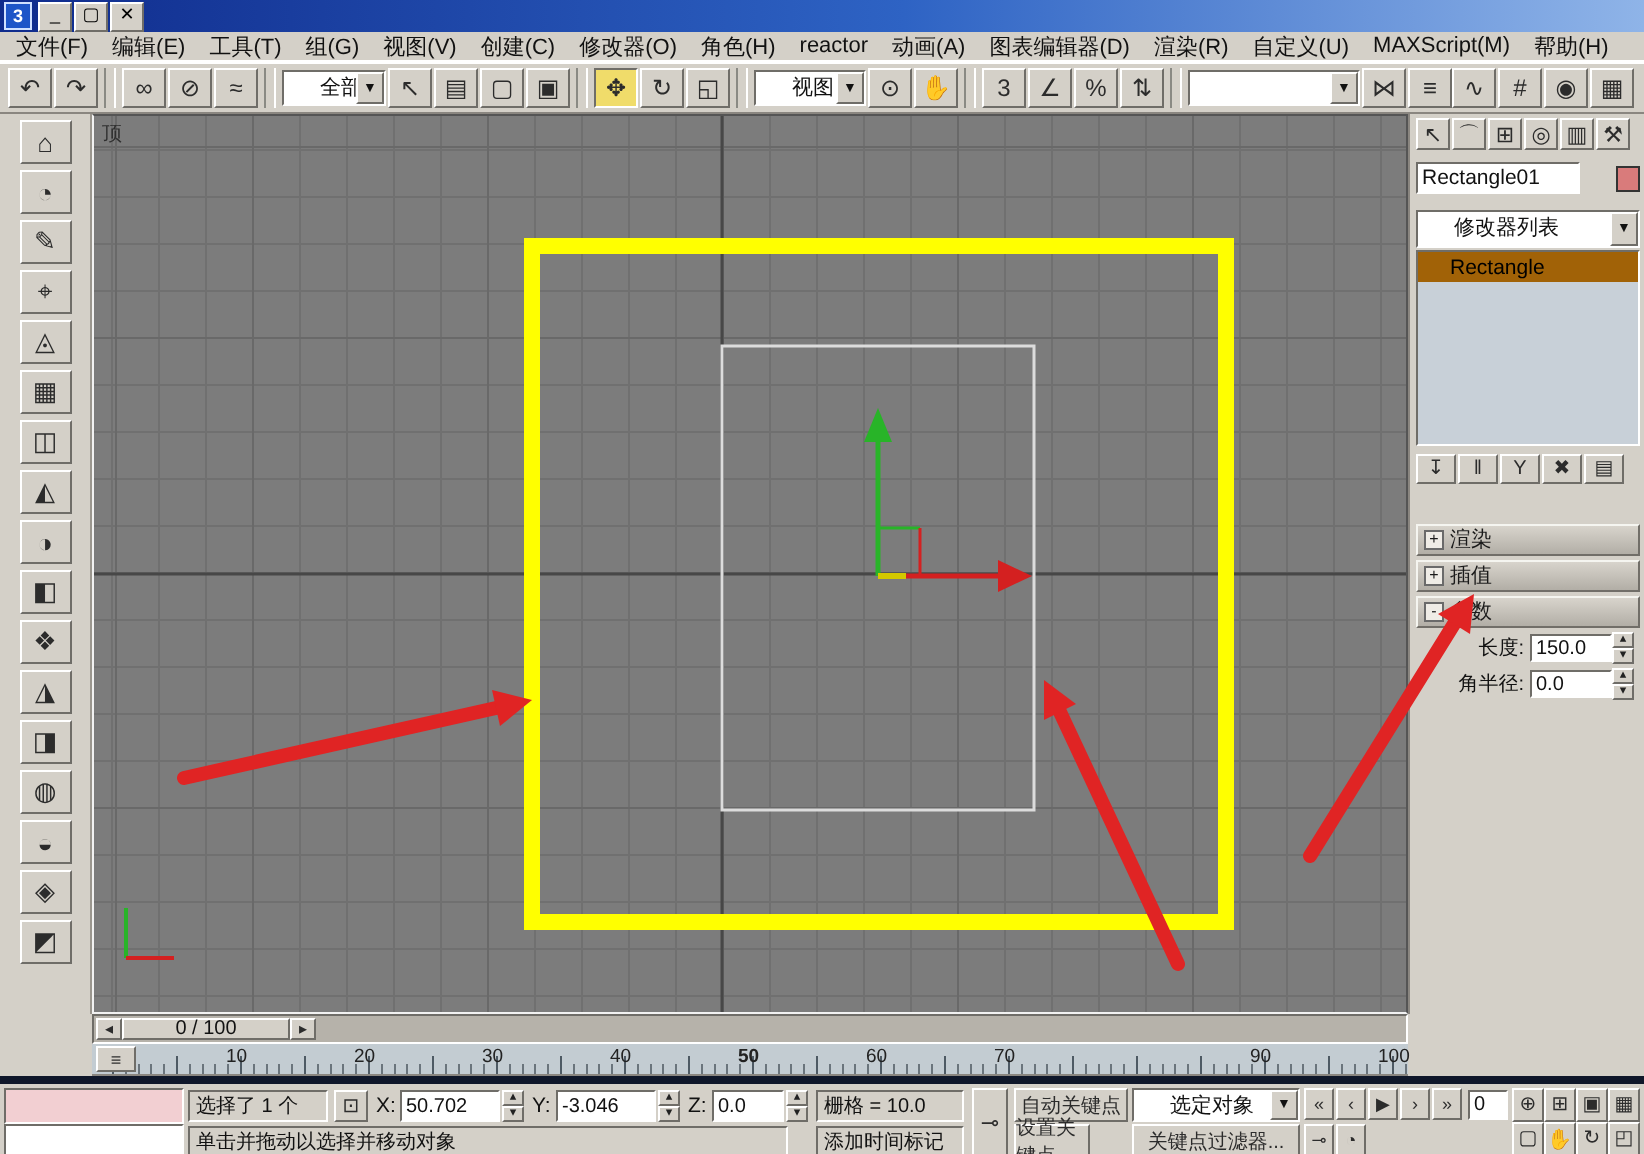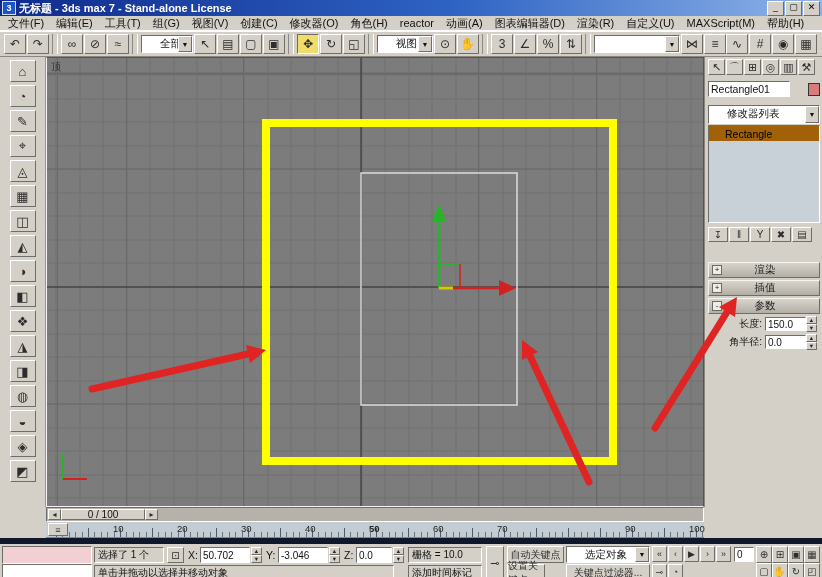--- a/index.html
+++ b/index.html
@@ -70,21 +70,21 @@
   .stackrow.sel{background:#a16207;color:#000}
   .stacktools{position:absolute;left:3px;top:170px;display:flex;gap:1px}
   .sbtn{width:20px;height:15px;font-size:10px}
   .rollout{position:absolute;left:3px;width:112px;height:16px;
     background:linear-gradient(#d8d4cc,#b2aea6);border:1px solid;
     border-color:#f5f5f0 #716e68 #716e68 #f5f5f0;display:flex;align-items:center;
     font-size:10.5px;color:#1a1a1a;box-sizing:border-box}
   .r1{top:205px}.r2{top:223px}.r3{top:241px}
   .rstate{width:10px;height:10px;border:1px solid #6a6a6a;background:#efece6;font-size:8px;line-height:8px;
     display:flex;align-items:center;justify-content:center;margin:0 3px;box-sizing:border-box}
-  .rlabel{flex:1;text-align:center;padding-right:14px}
+  .rlabel{flex:1;padding-right:14px}
   .params{position:absolute;left:0;top:258px;width:118px}
   .prow{display:flex;align-items:center;height:18px;padding-right:2px;box-sizing:border-box}
   .plabel{width:60px;text-align:right;font-size:10px;padding-right:3px;color:#111;box-sizing:border-box}
   .pfield{width:41px;height:14px;font-size:10px}
   .spin{display:inline-flex;flex-direction:column;width:11px;height:16px;flex-shrink:0}
   .spin span{flex:1;background:#d4d0c8;border:1px solid;border-color:#fff #6f6d68 #6f6d68 #fff;
     font-size:6.5px;line-height:6px;display:flex;align-items:center;justify-content:center;
     color:#222;box-sizing:border-box}
   
   .trackrow{position:absolute;left:46px;top:507px;width:658px;height:15px;background:#b6b2aa;
@@ -96,21 +96,21 @@
   .ruler{position:absolute;left:46px;top:522px;width:658px;height:16px;background:#c3ccd2;
     border-bottom:1px solid #8a8680;box-sizing:border-box;
     background-image:
       repeating-linear-gradient(to right,#4e5a64 0 1px,transparent 1px 32px),
       repeating-linear-gradient(to right,#6a747c 0 1px,transparent 1px 6.4px);
     background-size:648px 9px,648px 5px;background-position:10px 100%,10px 100%;background-repeat:no-repeat}
   .rnum{position:absolute;top:1px;font-size:9.5px;color:#222}
   .mcv{position:absolute;left:2px;top:1px;width:20px;height:13px;font-size:9px}
   
   .statusbar{position:absolute;left:0;top:538px;width:822px;height:39px;background:#d4d0c8;
-    border-top:6px solid #0f172a;box-sizing:border-box;font-size:10px}
+    border-top:4px solid #0f172a;box-sizing:border-box;font-size:10px}
   .statusbar>*{position:absolute}
   .sunkbox{background:#d4d0c8;border:1px solid;border-color:#6f6d68 #fff #fff #6f6d68;
     font-size:10px;padding:0 3px;display:inline-flex;align-items:center;box-sizing:border-box;
     white-space:nowrap;overflow:hidden}
   .pinkbox{left:2px;top:2px;width:88px;height:16px;background:#f2cfd2;border:1px solid;border-color:#6f6d68 #fff #fff #6f6d68}
   .whitebox{left:2px;top:20px;width:88px;height:16px;background:#fff;border:1px solid;border-color:#6f6d68 #fff #fff #6f6d68}
   .selinfo{left:94px;top:3px;width:70px;height:16px}
   .lockbtn{left:167px;top:3px;width:17px;height:16px;font-size:10px}
   .coordlbl{font-size:10.5px;top:5px}
   .xl{left:188px}.yl{left:266px}.zl{left:344px}
@@ -134,21 +134,20 @@
   
   .overlay{position:absolute;left:0;top:0;z-index:99;pointer-events:none}
 </style>
 </head>
 <body>
 
 <div class="page">
 
   <div class="titlebar">
     <span class="appicon">3</span>
-    <span class="title">无标题 - 3ds max 7 - Stand-alone License</span>
     <span class="winbtns">
       <span class="win-btn">_</span>
       <span class="win-btn">▢</span>
       <span class="win-btn">✕</span>
     </span>
   </div>
 
   <div class="menubar">
       <span class="menu-item">文件(F)</span>
       <span class="menu-item">编辑(E)</span>

